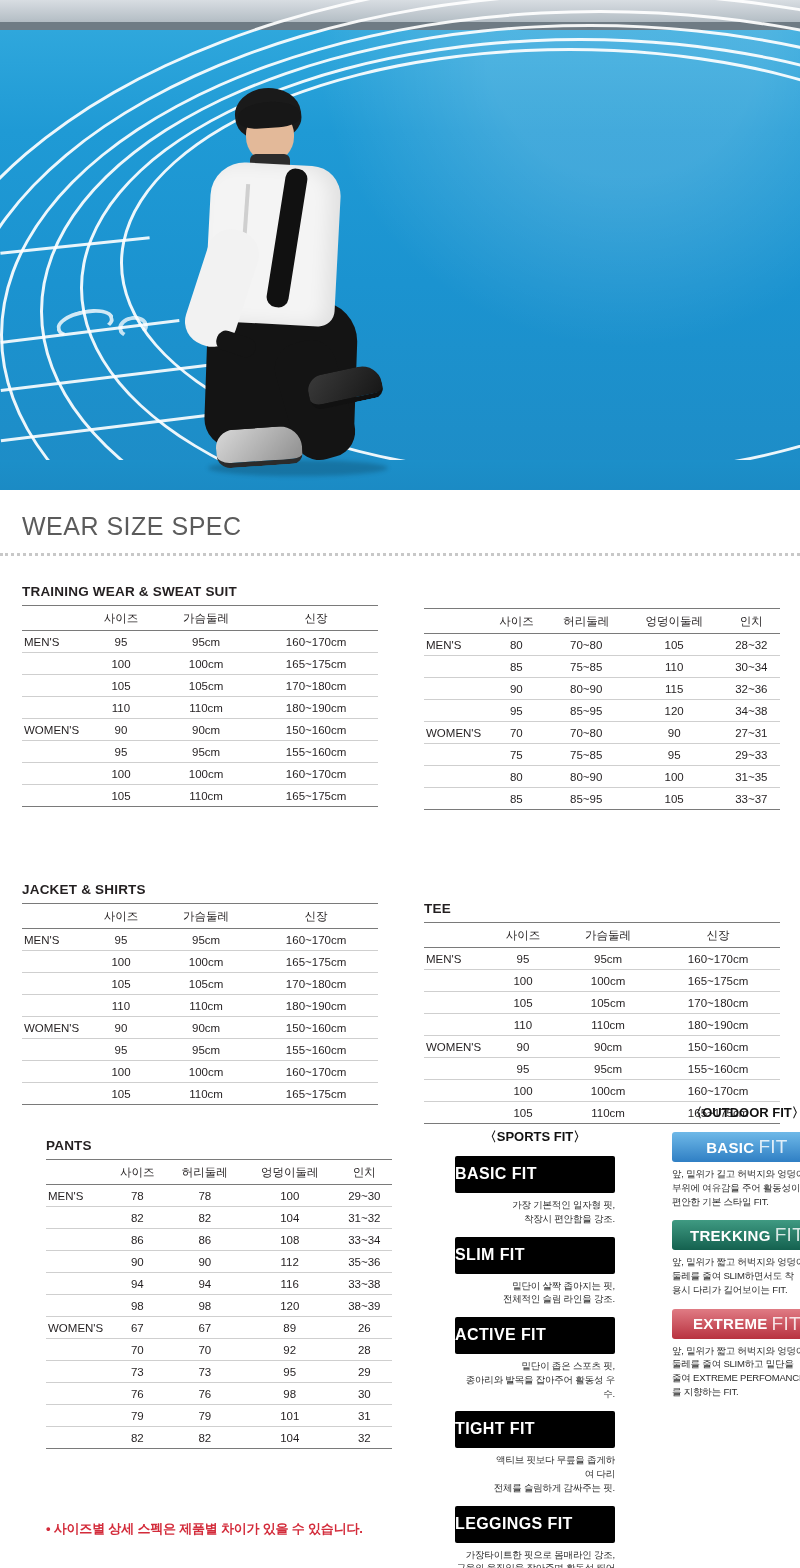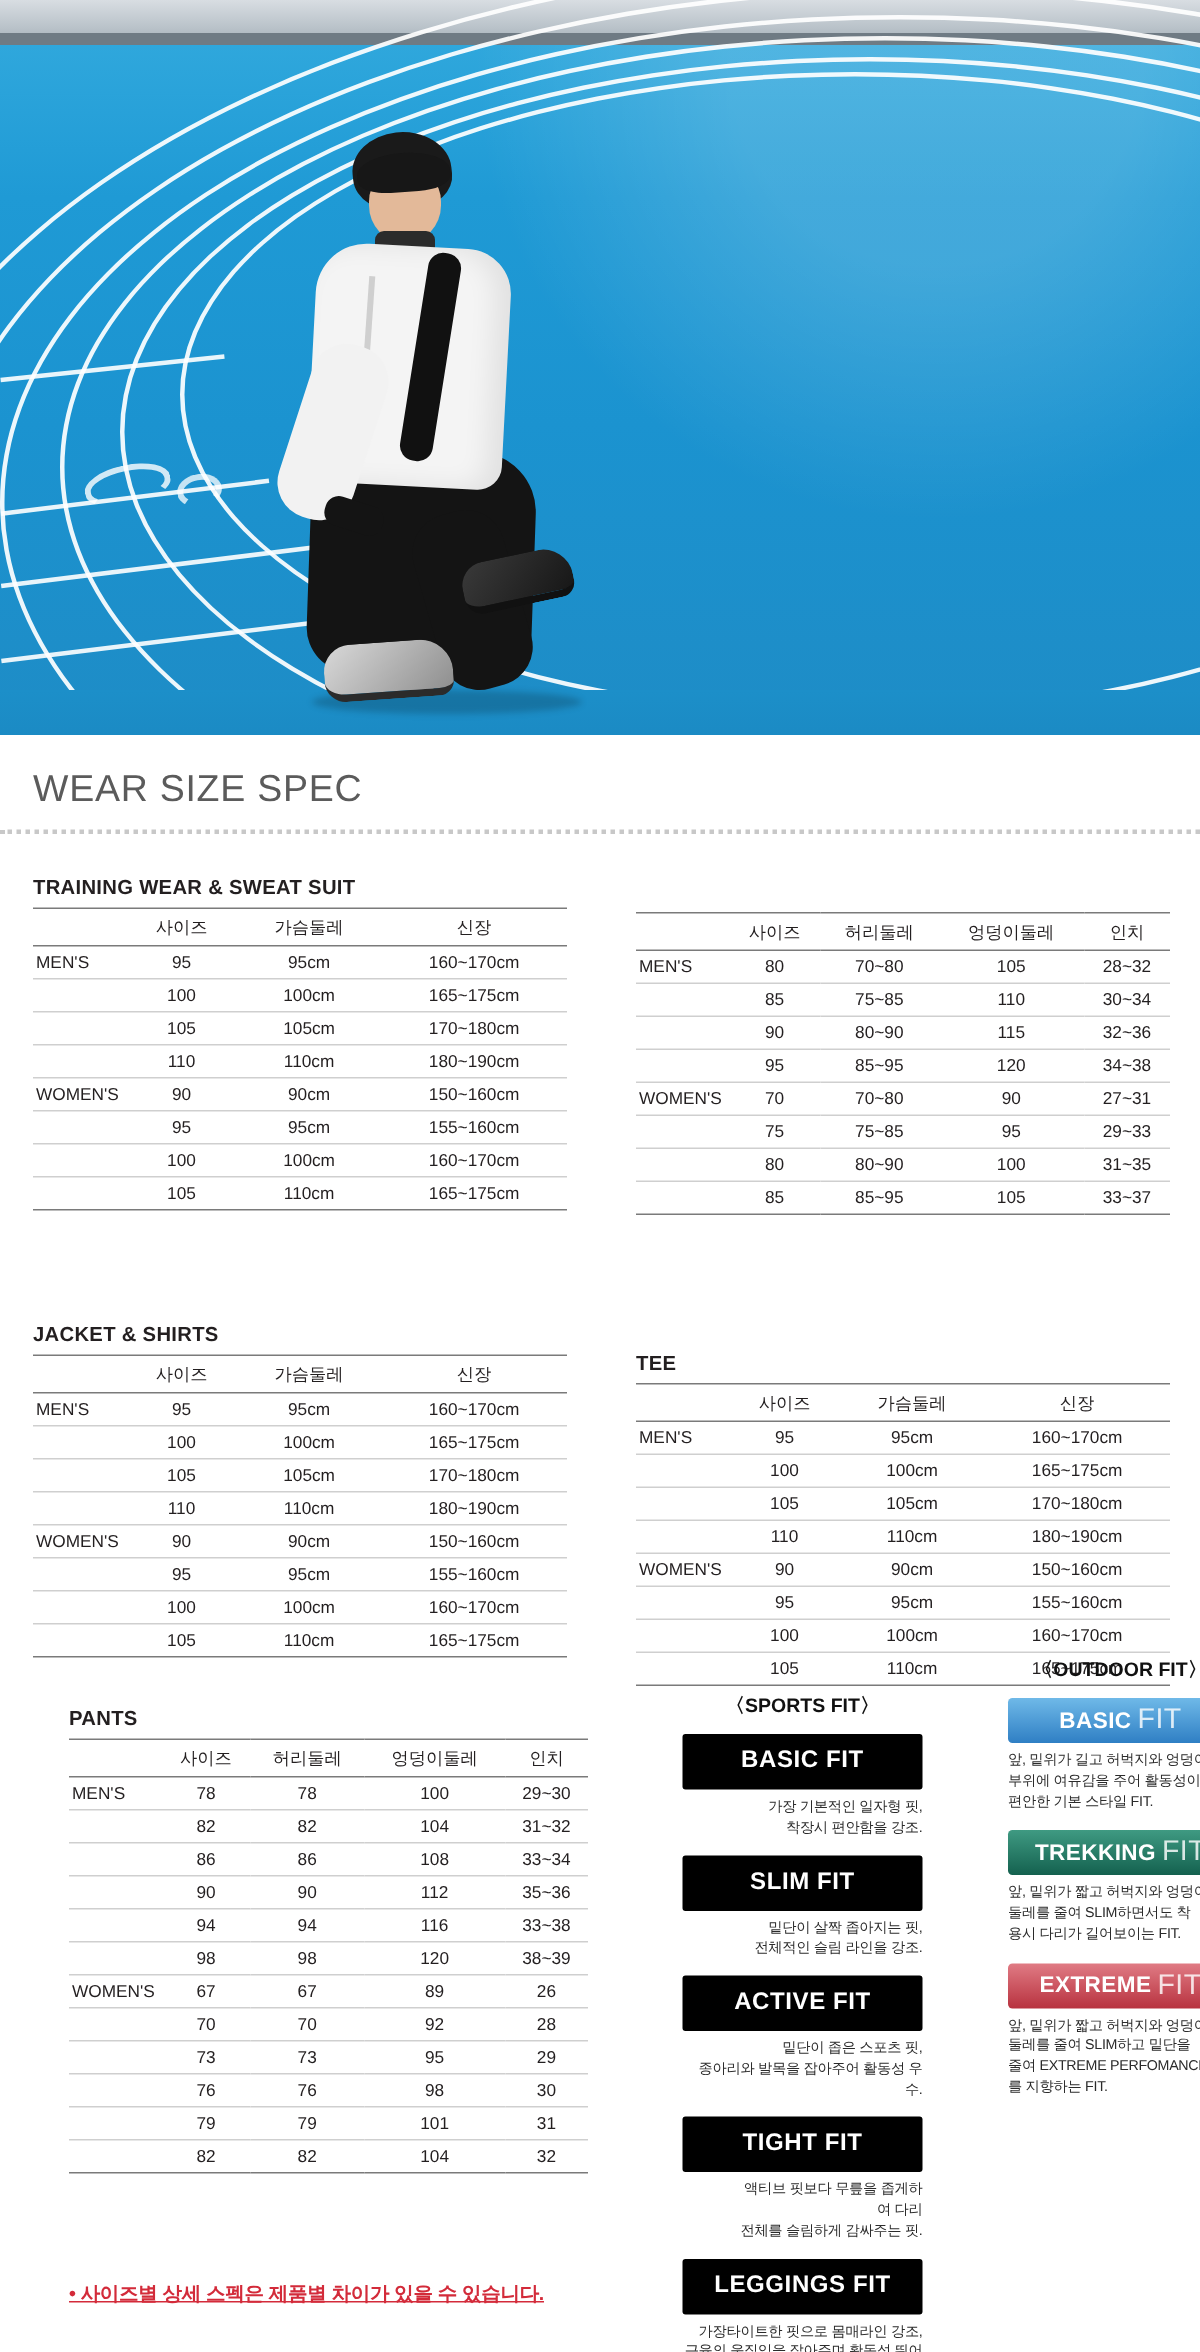--- a/index.html
+++ b/index.html
@@ -166,21 +166,21 @@
   .fit-head {
     text-align: center;
     font-size: 13px;
     font-weight: 700;
     margin-bottom: 10px;
     color: #111;
   }
   .fit-chip {
     background: #000;
     color: #fff;
-    text-align: center;
+    text-align: left;
     font-size: 16px;
     font-weight: 700;
     letter-spacing: 0.4px;
     padding: 9px 0 10px;
     border-radius: 2px;
   }
   .fit-desc {
     font-size: 9.5px;
     line-height: 1.45;
     color: #2b2b2b;
@@ -214,21 +214,20 @@
 
   
   .footnote {
     position: absolute;
     left: 46px;
     top: 1520px;
     font-size: 13px;
     font-weight: 700;
     color: #d32b3a;
     letter-spacing: -0.2px;
-    text-decoration: underline;
   }
 </style>
 </head>
 <body>
 
 <div class="page">
 
   <div class="hero">
     <div class="hero-sky"></div>
     <div class="hero-rail"></div>

